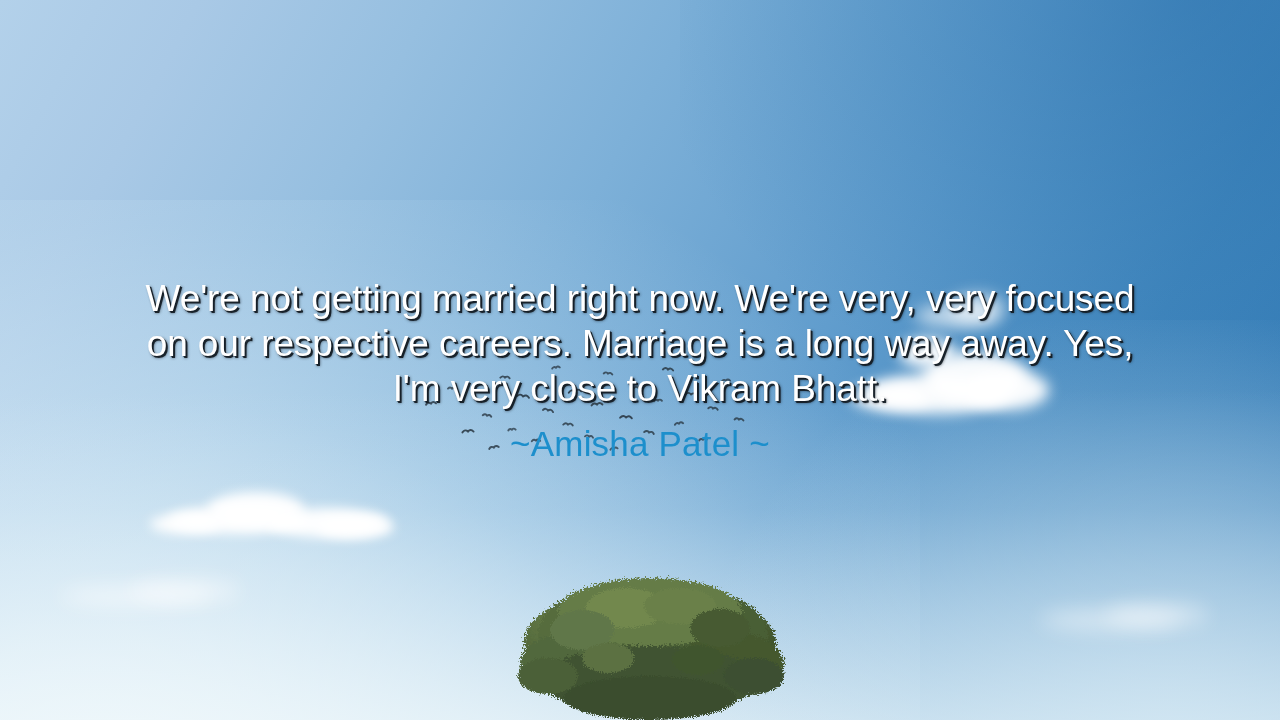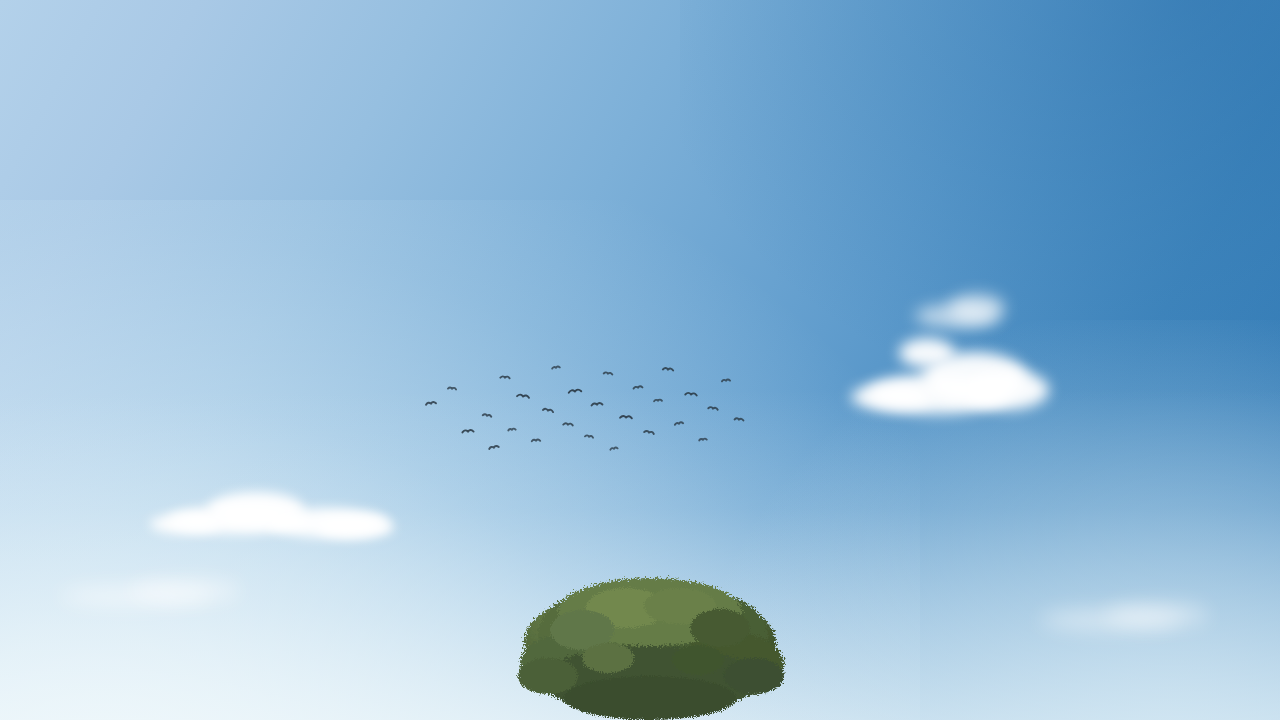--- a/index.html
+++ b/index.html
@@ -346,14 +346,20 @@
       <ellipse cx="74" cy="58" rx="32" ry="20" fill="#61774a"></ellipse>
       <ellipse cx="212" cy="56" rx="30" ry="19" fill="#465a32"></ellipse>
       <ellipse cx="40" cy="104" rx="30" ry="18" fill="#4c6138"></ellipse>
       <ellipse cx="246" cy="104" rx="30" ry="18" fill="#3c5030"></ellipse>
       <ellipse cx="142" cy="126" rx="86" ry="22" fill="#3a4d2d"></ellipse>
       <ellipse cx="100" cy="86" rx="26" ry="15" fill="#5b7142"></ellipse>
       <ellipse cx="190" cy="88" rx="26" ry="15" fill="#41552f"></ellipse>
     </g>
   </svg>
 
+  <div class="quote-block">
+    <p class="quote-text">We're not getting married right now. We're very, very focused
+on our respective careers. Marriage is a long way away. Yes,
+I'm very close to Vikram Bhatt.</p>
+    <p class="quote-attrib">~Amisha Patel ~</p>
+  </div>
 
 </div>
 
 </body></html>

